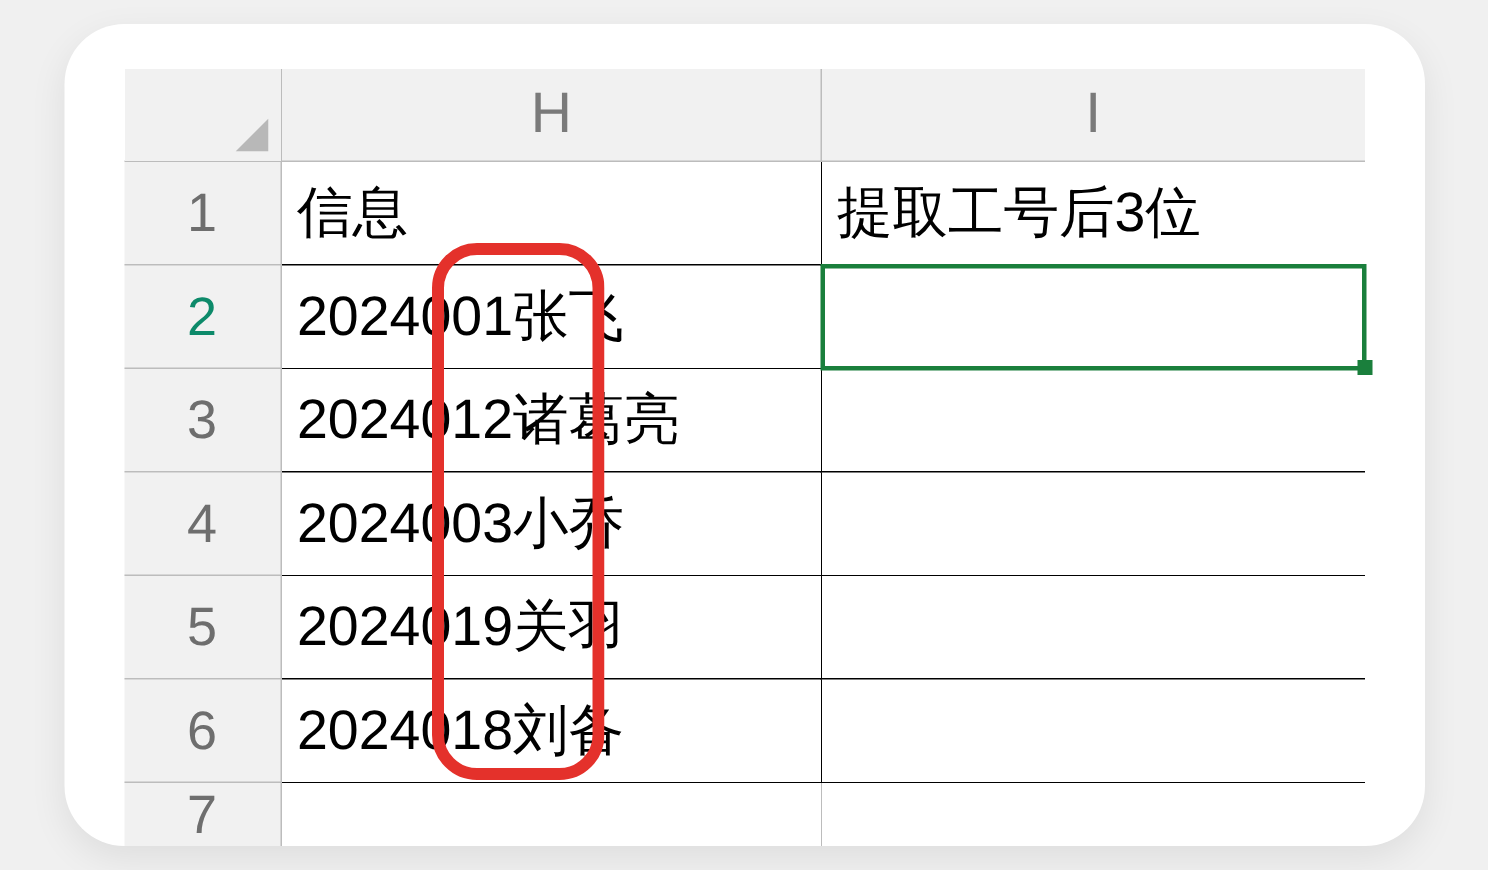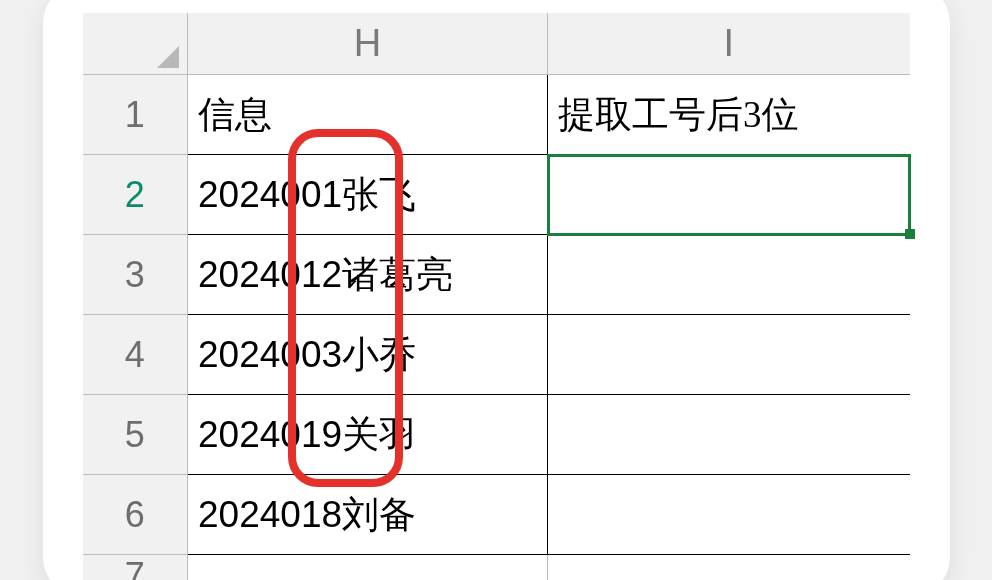--- a/index.html
+++ b/index.html
@@ -58,29 +58,29 @@
       background: #f1f1f1 !important;
       text-align: center;
       font-size: 36px;
       color: #6e6e6e;
       border-left: none !important;
     }
     .rowhdr.active { color: #0d8a6a; font-weight: 500; }
     .rowhdr.last { border-bottom: none !important; }
     
     .cell {
-      height: 80px;
+      height: 69px;
       font-size: 37px;
       color: #000;
       padding: 0 10px;
       text-align: left;
       position: relative;
     }
     .cell.data { border: 1.5px solid #000; }
-    .cell.last-col { border-right: none !important; font-family: Liberation Serif, serif; }
+    .cell.last-col { border-right: none !important; }
     .cell.last-row { border-bottom: none !important; }
     
     .cell.active {
       outline: 3px solid #1a7f3c;
       outline-offset: -2px;
       z-index: 5;
     }
     .handle {
       position: absolute;
       right: -5px;

